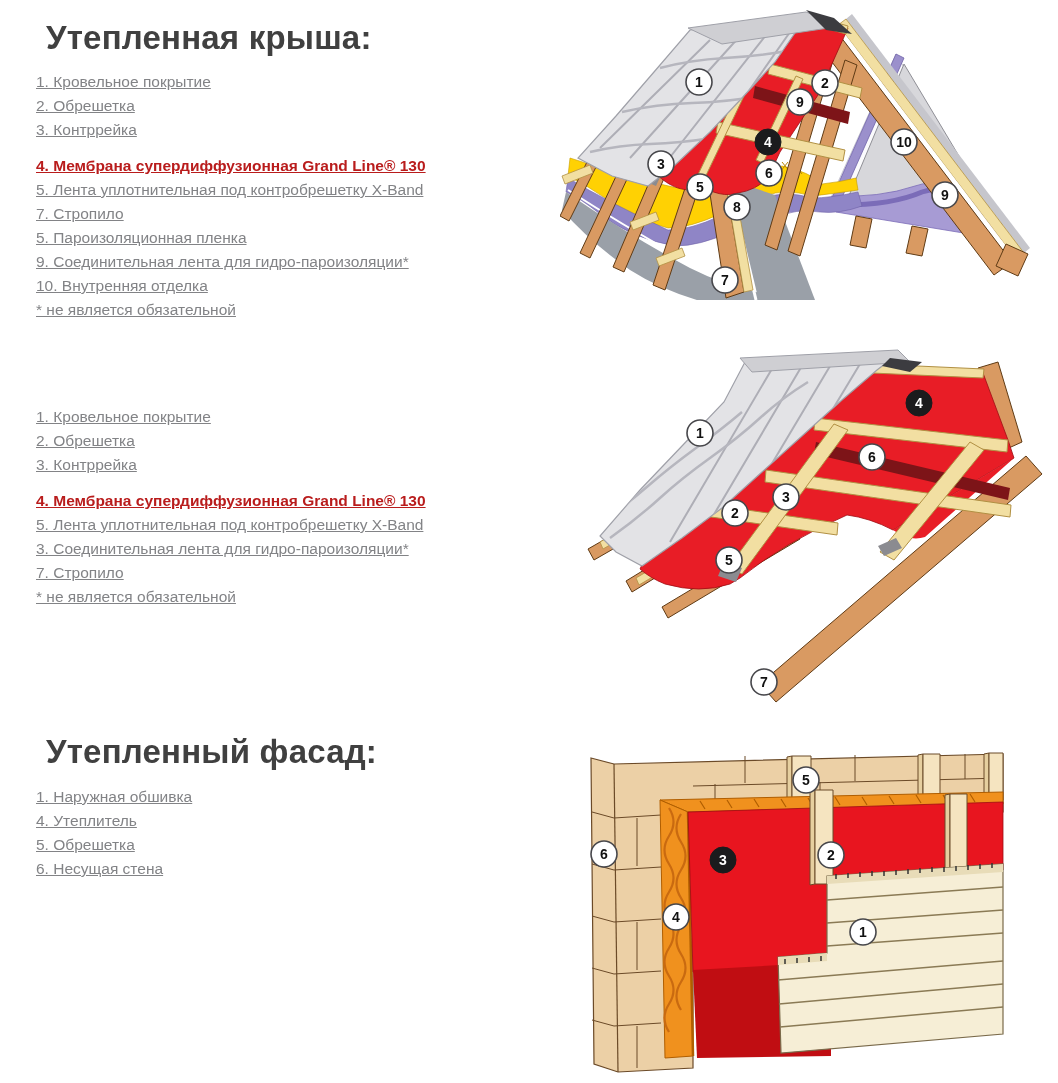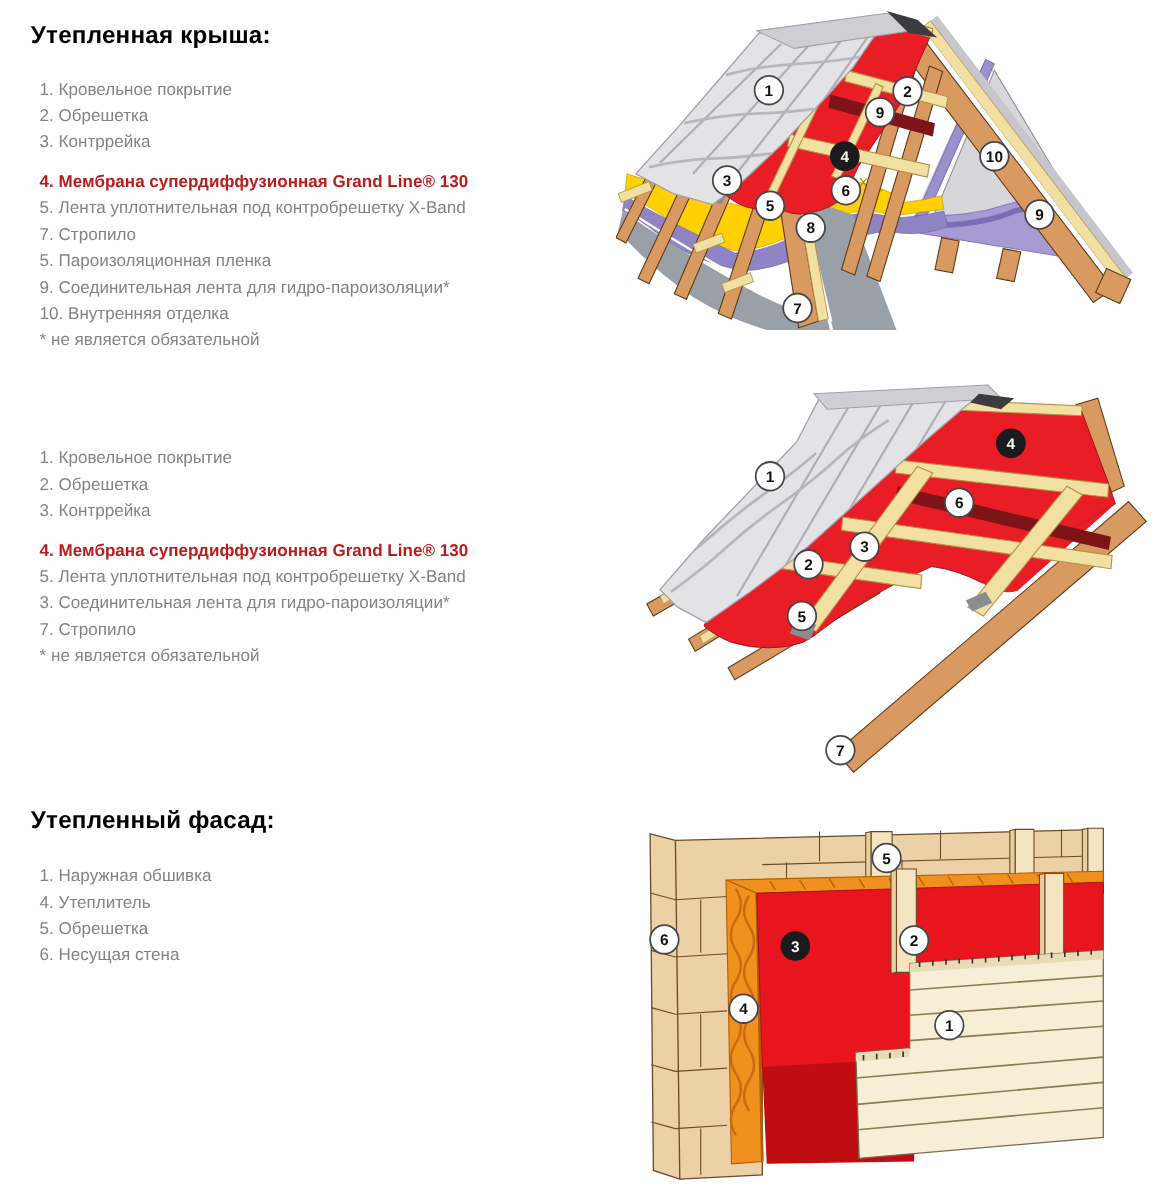--- a/index.html
+++ b/index.html
@@ -1,21 +1,21 @@
 <!DOCTYPE html>
 <html><head>
 <meta charset="utf-8">
 <style>
   html,body{margin:0;padding:0;background:#fff;}
   #page{position:relative;width:1058px;height:1083px;background:#fff;overflow:hidden;
         font-family:"Liberation Sans",sans-serif;}
-  .section-title{position:absolute;left:28px;margin:0;font-size:22px;font-weight:bold;
-        color:#000000;letter-spacing:.2px;}
+  .section-title{position:absolute;left:46px;margin:0;font-size:33px;font-weight:bold;
+        color:#404040;letter-spacing:.2px;}
   ul.legend{position:absolute;left:36px;margin:0;padding:0;list-style:none;}
-  ul.legend li{height:24px;line-height:24px;font-size:15.5px;color:#828386;white-space:nowrap;}
+  ul.legend li{height:24px;line-height:24px;font-size:15.5px;color:#828386;white-space:nowrap;text-decoration:underline;}
   ul.legend li.bold{font-weight:bold;color:#b91c1c;margin-top:12px;}
   .illus{position:absolute;}
   svg{display:block;}
   .badge-light{fill:#fff;stroke:#47474b;stroke-width:1.6;}
   .badge-dark{fill:#1b1b1d;stroke:#1b1b1d;}
   .badge-text{font-family:"Liberation Sans",sans-serif;font-weight:bold;font-size:14px;
         fill:#111;text-anchor:middle;}
   .badge-text-dark{font-family:"Liberation Sans",sans-serif;font-weight:bold;font-size:14px;
         fill:#fff;text-anchor:middle;}
 </style>

